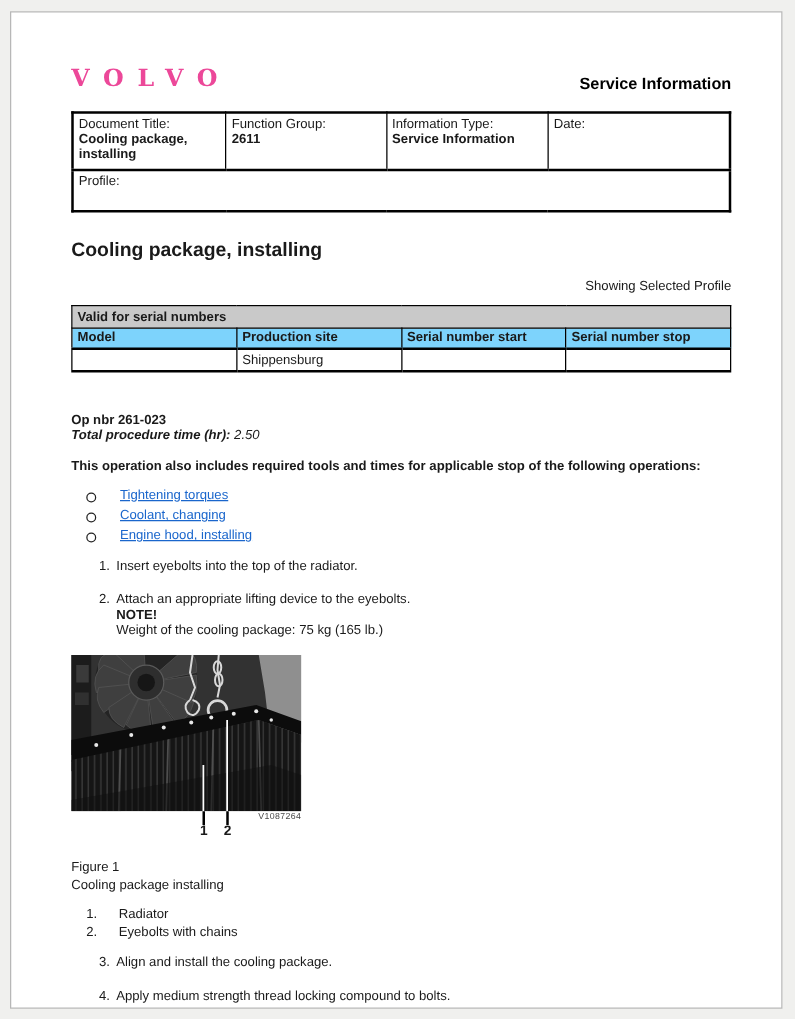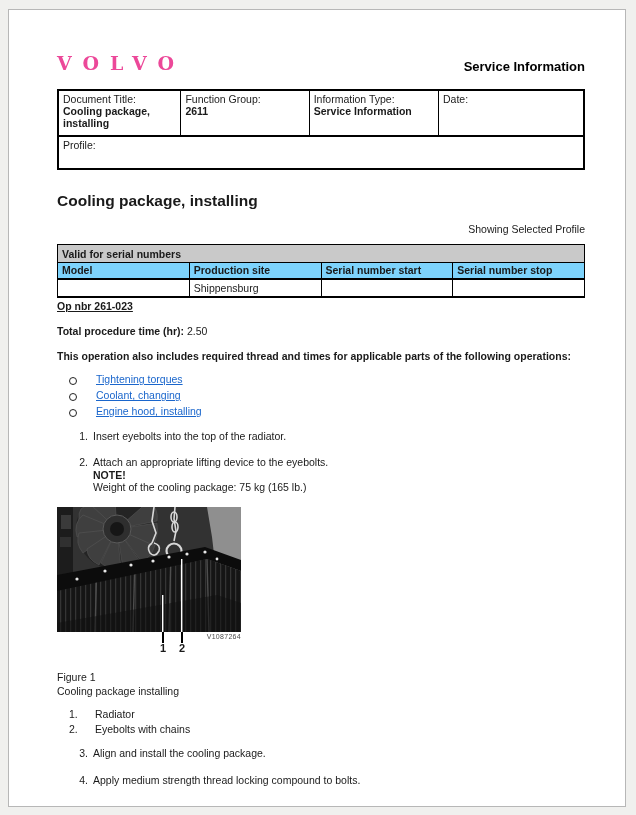--- a/index.html
+++ b/index.html
@@ -95,22 +95,22 @@
   .serial-table td.data{
     border:1px solid #000;
     border-top:2px solid #000;
     border-bottom:2px solid #000;
     padding:1px 4px 2px 4px;
     height:13px;
     background:#fff;
   }
   
   .b-line{font-size:10.5px;margin:0;}
-  .op-nbr{margin-top:2px;font-weight:bold;text-decoration:underline;}
-  .time-line{margin-top:13px;}
+  .op-nbr{margin-top:32px;font-weight:bold;}
+  .time-line{margin-top:0;font-style:italic;}
   .time-line b{font-weight:bold;}
   .includes-line{margin-top:13px;font-weight:bold;}
   
   .link-list{margin-top:11px;}
   .link-item{
     display:flex;
     align-items:flex-end;
     margin:0 0 4px 0;
     font-size:10.5px;
   }
@@ -251,21 +251,21 @@
       <td class="data"></td>
       <td class="data"></td>
     </tr>
   </tbody>
     </table>
 
   <p class="b-line op-nbr">Op nbr 261-023</p>
 
   <p class="b-line time-line"><b>Total procedure time (hr):</b>&nbsp;<span>2.50</span></p>
 
-  <p class="b-line includes-line">This operation also includes required thread and times for applicable parts of the following operations:</p>
+  <p class="b-line includes-line">This operation also includes required tools and times for applicable stop of the following operations:</p>
 
   <div class="link-list">
     <div class="link-item">
       <span class="bullet"></span>
       <a href="#">Tightening torques</a>
     </div>
     <div class="link-item">
       <span class="bullet"></span>
       <a href="#">Coolant, changing</a>
     </div>

